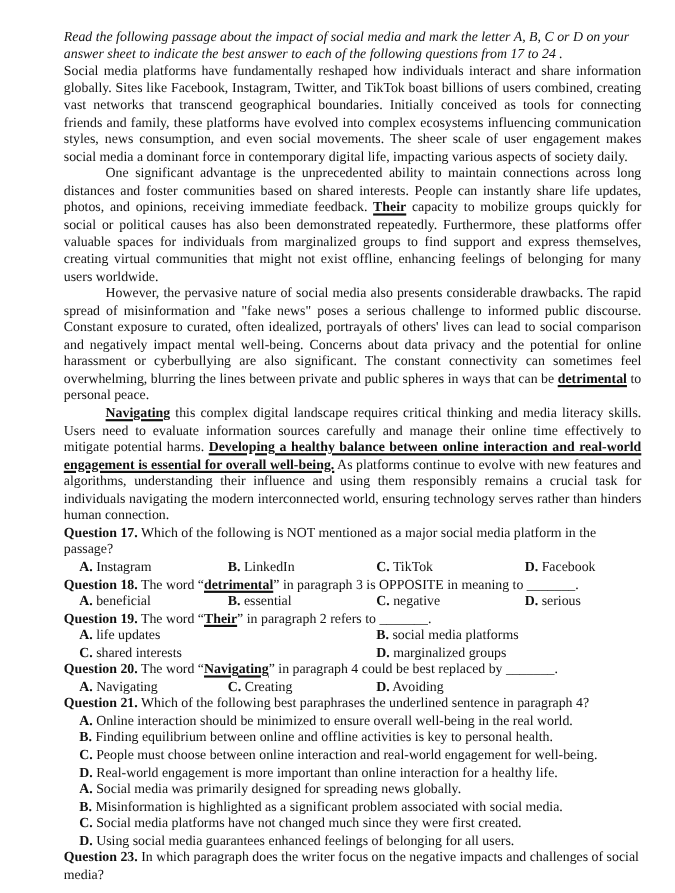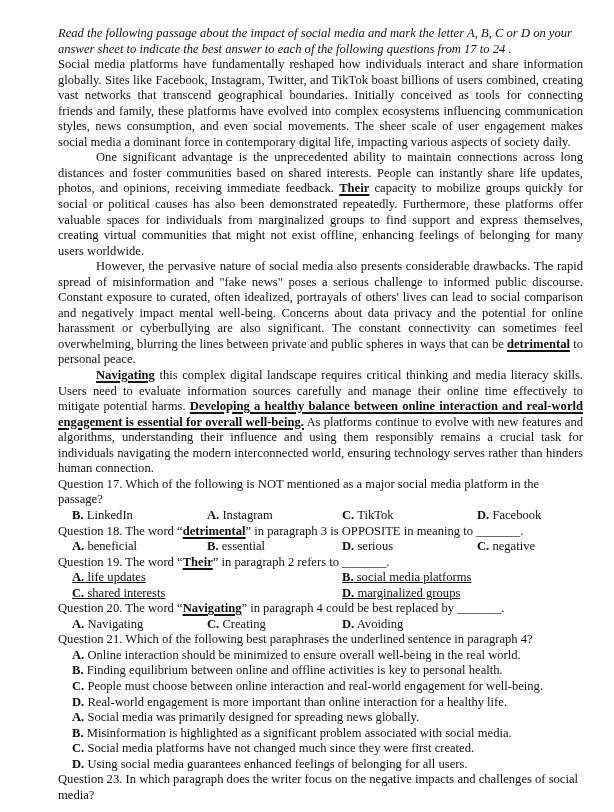--- a/index.html
+++ b/index.html
@@ -10,25 +10,25 @@
   }
   .page {
     position: absolute; left: 58px; top: 26px; width: 525px;
     font-size: 12.6px; line-height: 15.55px;
   }
   .instr { font-weight: normal; font-style: italic; text-align: left; }
   .para { text-align: justify; margin: 0; }
   .indent { text-indent: 38px; }
   .ul-b { font-weight: bold; text-decoration: underline; text-decoration-thickness: 1.5px; text-underline-offset: 1.5px; }
   .q { margin: 0; }
-  .q b.qnum { font-weight: normal; }
+  .q b.qnum { font-weight: bold; }
   .opts4 { display: flex; padding-left: 14px; }
   .opts4 .opt { width: 135px; flex: none; }
   .opts2 { display: flex; padding-left: 14px; }
-  .opts2 .opt { width: 270px; flex: none; text-decoration: underline; }
+  .opts2 .opt { width: 270px; flex: none; }
   .opts1 { padding-left: 14px; }
   .opt b { font-weight: bold; }
 </style>
 </head>
 <body>
 
 <div class="page">
 
   <div class="instr">Read the following passage about the impact of social media and mark the letter A, B, C or D on your answer sheet to indicate the best answer to each of the following questions from 17 to 24 .</div>
 
@@ -37,34 +37,34 @@
   <p class="para indent"><span>One significant advantage is the unprecedented ability to maintain connections across long distances and foster communities based on shared interests. People can instantly share life updates, photos, and opinions, receiving immediate feedback. </span><span class="ul-b">Their</span><span> capacity to mobilize groups quickly for social or political causes has also been demonstrated repeatedly. Furthermore, these platforms offer valuable spaces for individuals from marginalized groups to find support and express themselves, creating virtual communities that might not exist offline, enhancing feelings of belonging for many users worldwide.</span></p>
 
   <p class="para indent"><span>However, the pervasive nature of social media also presents considerable drawbacks. The rapid spread of misinformation and "fake news" poses a serious challenge to informed public discourse. Constant exposure to curated, often idealized, portrayals of others' lives can lead to social comparison and negatively impact mental well-being. Concerns about data privacy and the potential for online harassment or cyberbullying are also significant. The constant connectivity can sometimes feel overwhelming, blurring the lines between private and public spheres in ways that can be </span><span class="ul-b">detrimental</span><span> to personal peace.</span></p>
 
   <p class="para indent"><span class="ul-b">Navigating</span><span> this complex digital landscape requires critical thinking and media literacy skills. Users need to evaluate information sources carefully and manage their online time effectively to mitigate potential harms. </span><span class="ul-b">Developing a healthy balance between online interaction and real-world engagement is essential for overall well-being.</span><span> As platforms continue to evolve with new features and algorithms, understanding their influence and using them responsibly remains a crucial task for individuals navigating the modern interconnected world, ensuring technology serves rather than hinders human connection.</span></p>
 
   <div class="q">
     <b class="qnum">Question 17.</b><span> Which of the following is NOT mentioned as a major social media platform in the passage?</span>
   </div>
   <div class="opts4">
+    <div class="opt"><b>A.</b><span> Instagram</span></div>
     <div class="opt"><b>B.</b><span> LinkedIn</span></div>
-    <div class="opt"><b>A.</b><span> Instagram</span></div>
     <div class="opt"><b>C.</b><span> TikTok</span></div>
     <div class="opt"><b>D.</b><span> Facebook</span></div>
   </div>
 
   <div class="q">
     <b class="qnum">Question 18.</b><span> The word “</span><span class="ul-b">detrimental</span><span>” in paragraph 3 is OPPOSITE in meaning to _______.</span>
   </div>
   <div class="opts4">
     <div class="opt"><b>A.</b><span> beneficial</span></div>
     <div class="opt"><b>B.</b><span> essential</span></div>
+    <div class="opt"><b>C.</b><span> negative</span></div>
     <div class="opt"><b>D.</b><span> serious</span></div>
-    <div class="opt"><b>C.</b><span> negative</span></div>
   </div>
 
   <div class="q">
     <b class="qnum">Question 19.</b><span> The word “</span><span class="ul-b">Their</span><span>” in paragraph 2 refers to _______.</span>
   </div>
   <div class="opts2">
     <div class="opt"><b>A.</b><span> life updates</span></div>
     <div class="opt"><b>B.</b><span> social media platforms</span></div>
   </div>
   <div class="opts2">

